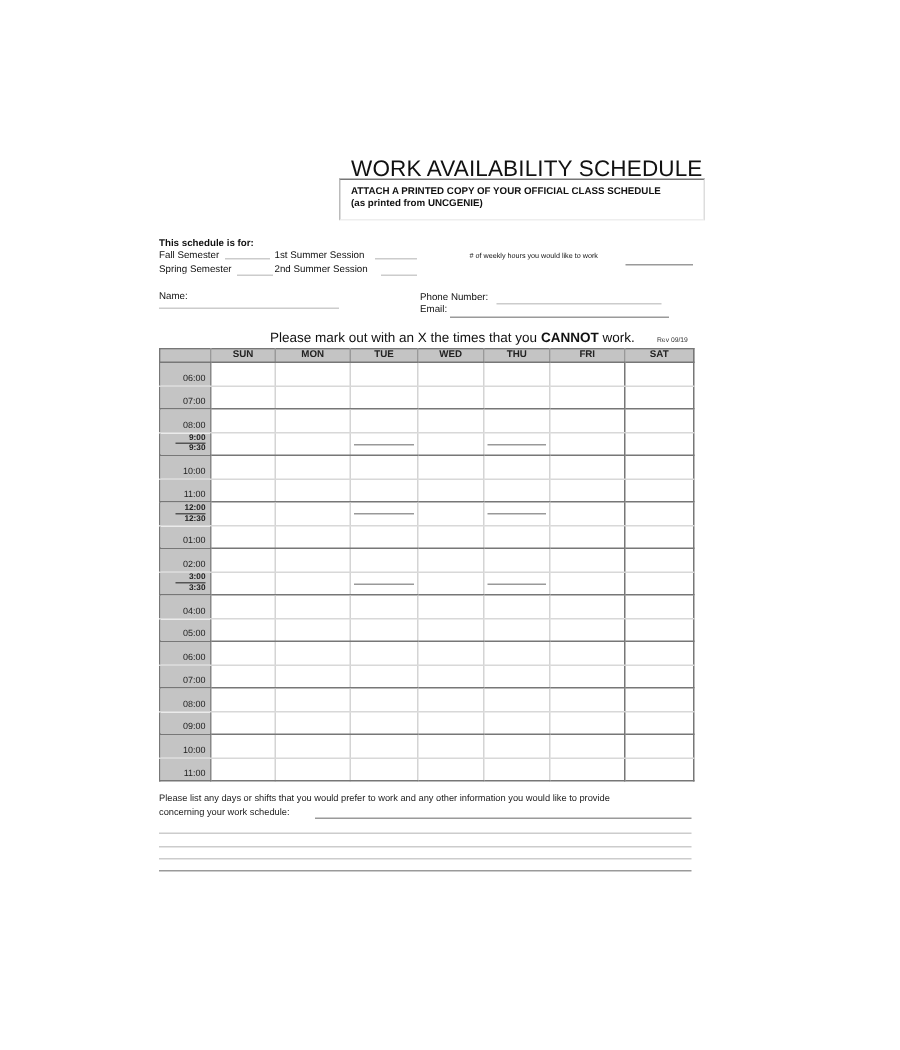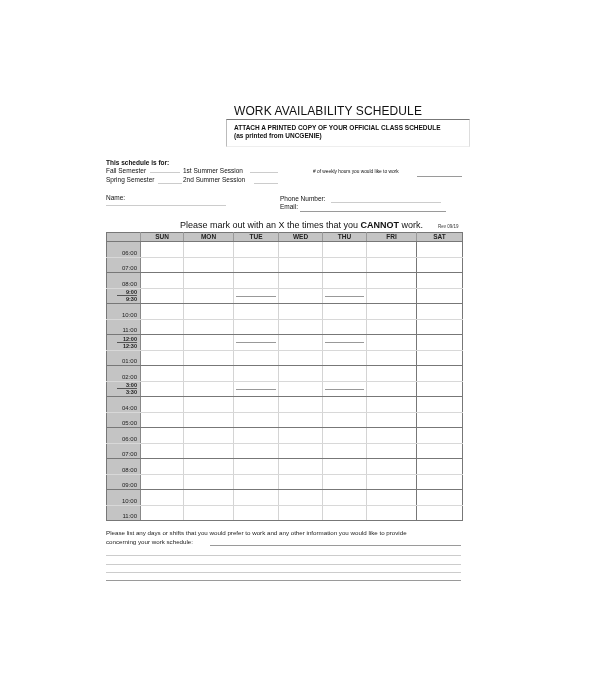--- a/index.html
+++ b/index.html
@@ -1,18 +1,18 @@
 <!DOCTYPE html>
 <html><head>
 <meta charset="utf-8">
 <style>
   html, body { margin:0; padding:0; background:#ffffff; }
   body { width:600px; height:700px; position:relative; font-family:"Liberation Sans", sans-serif; color:#111; overflow:hidden; }
   .abs { position:absolute; }
-  .title { left:234px; top:104px; font-size:12px; letter-spacing:0.1px; color:#111; }
+  .title { left:234px; top:104px; font-size:15px; letter-spacing:0.1px; color:#111; }
   .attach-box { left:226px; top:119px; width:244px; height:28px; border-top:1px solid #777; border-left:1px solid #bbb; border-right:1px solid #ddd; border-bottom:1px solid #eee; box-sizing:border-box; }
   .attach-l1 { left:234px; top:124px; font-size:6.5px; font-weight:bold; color:#111; }
   .attach-l2 { left:234px; top:132px; font-size:6.5px; font-weight:bold; color:#111; }
   .small { font-size:6.5px; color:#111; white-space:nowrap; }
   .uline { position:absolute; border-bottom:1px solid #9a9a9a; }
   .uline.light { border-bottom:1px solid #ccc; }
   .instr { left:140px; top:220px; font-size:9px; color:#111; white-space:nowrap;padding-left:40px; }
   .instr b { font-weight:bold; }
   .rev { left:438px; top:224px; font-size:4.5px; color:#333; }
   table.grid { position:absolute; left:106px; top:232px; border-collapse:collapse; table-layout:fixed; }

